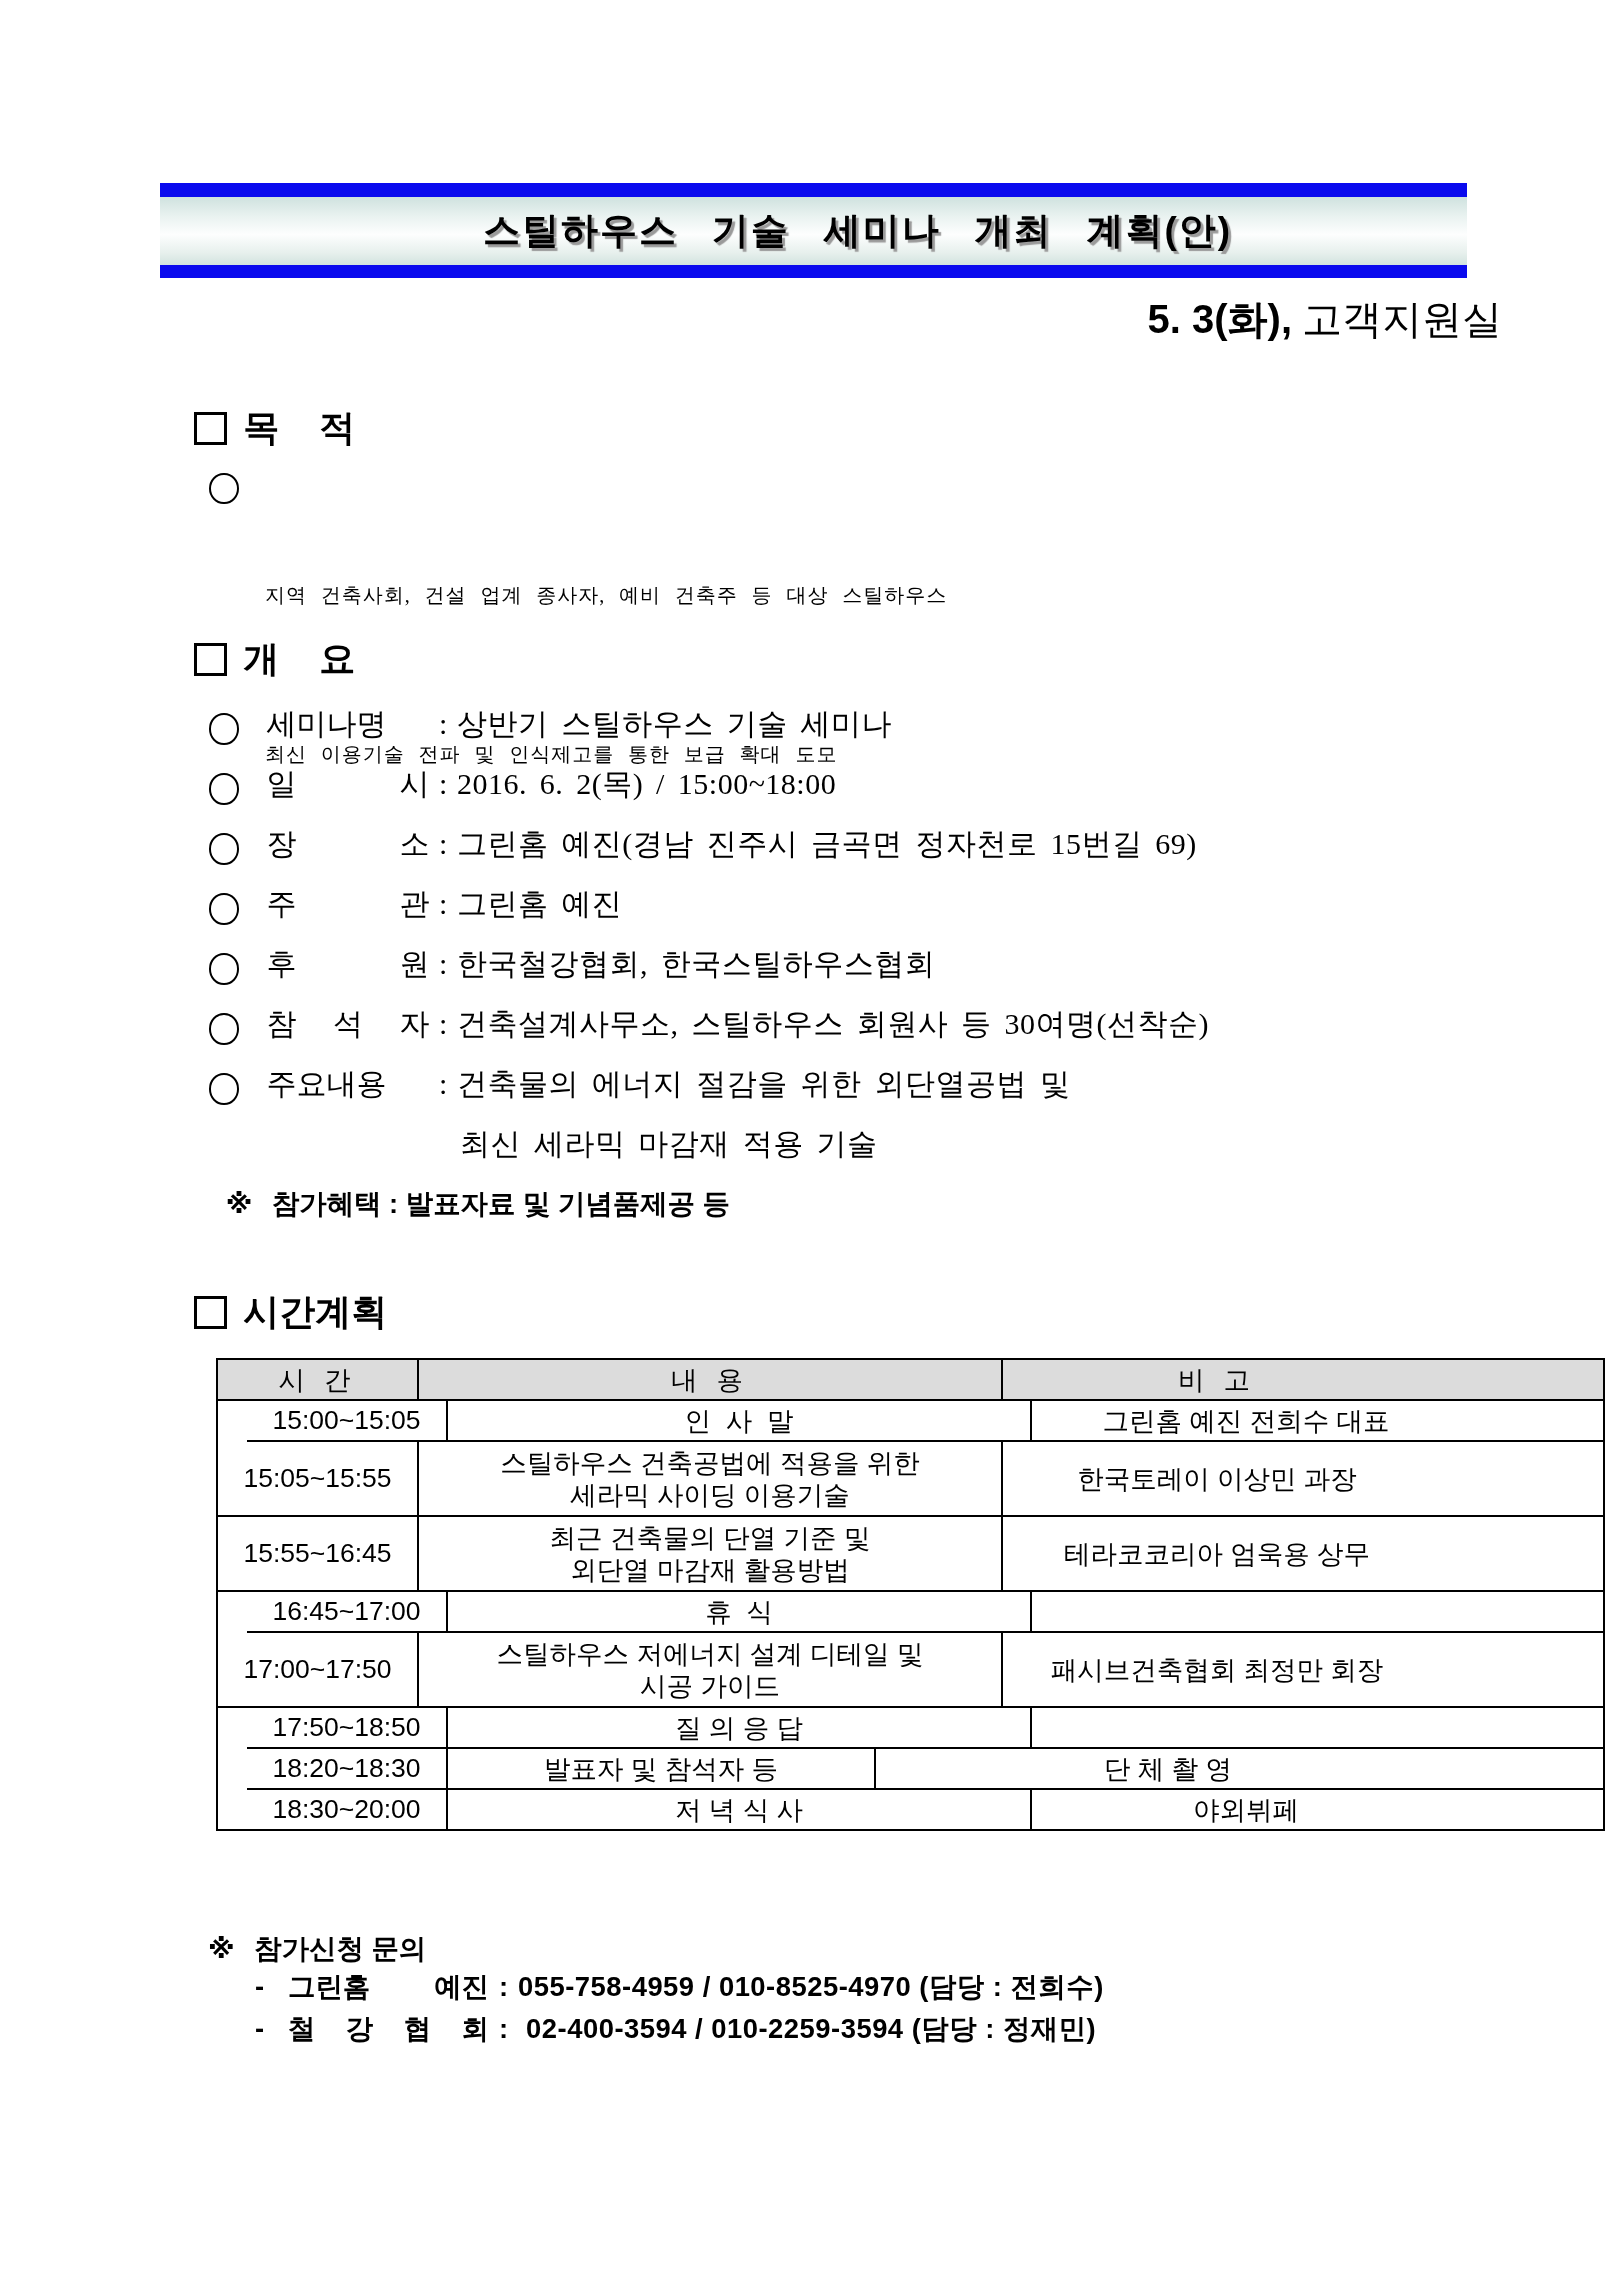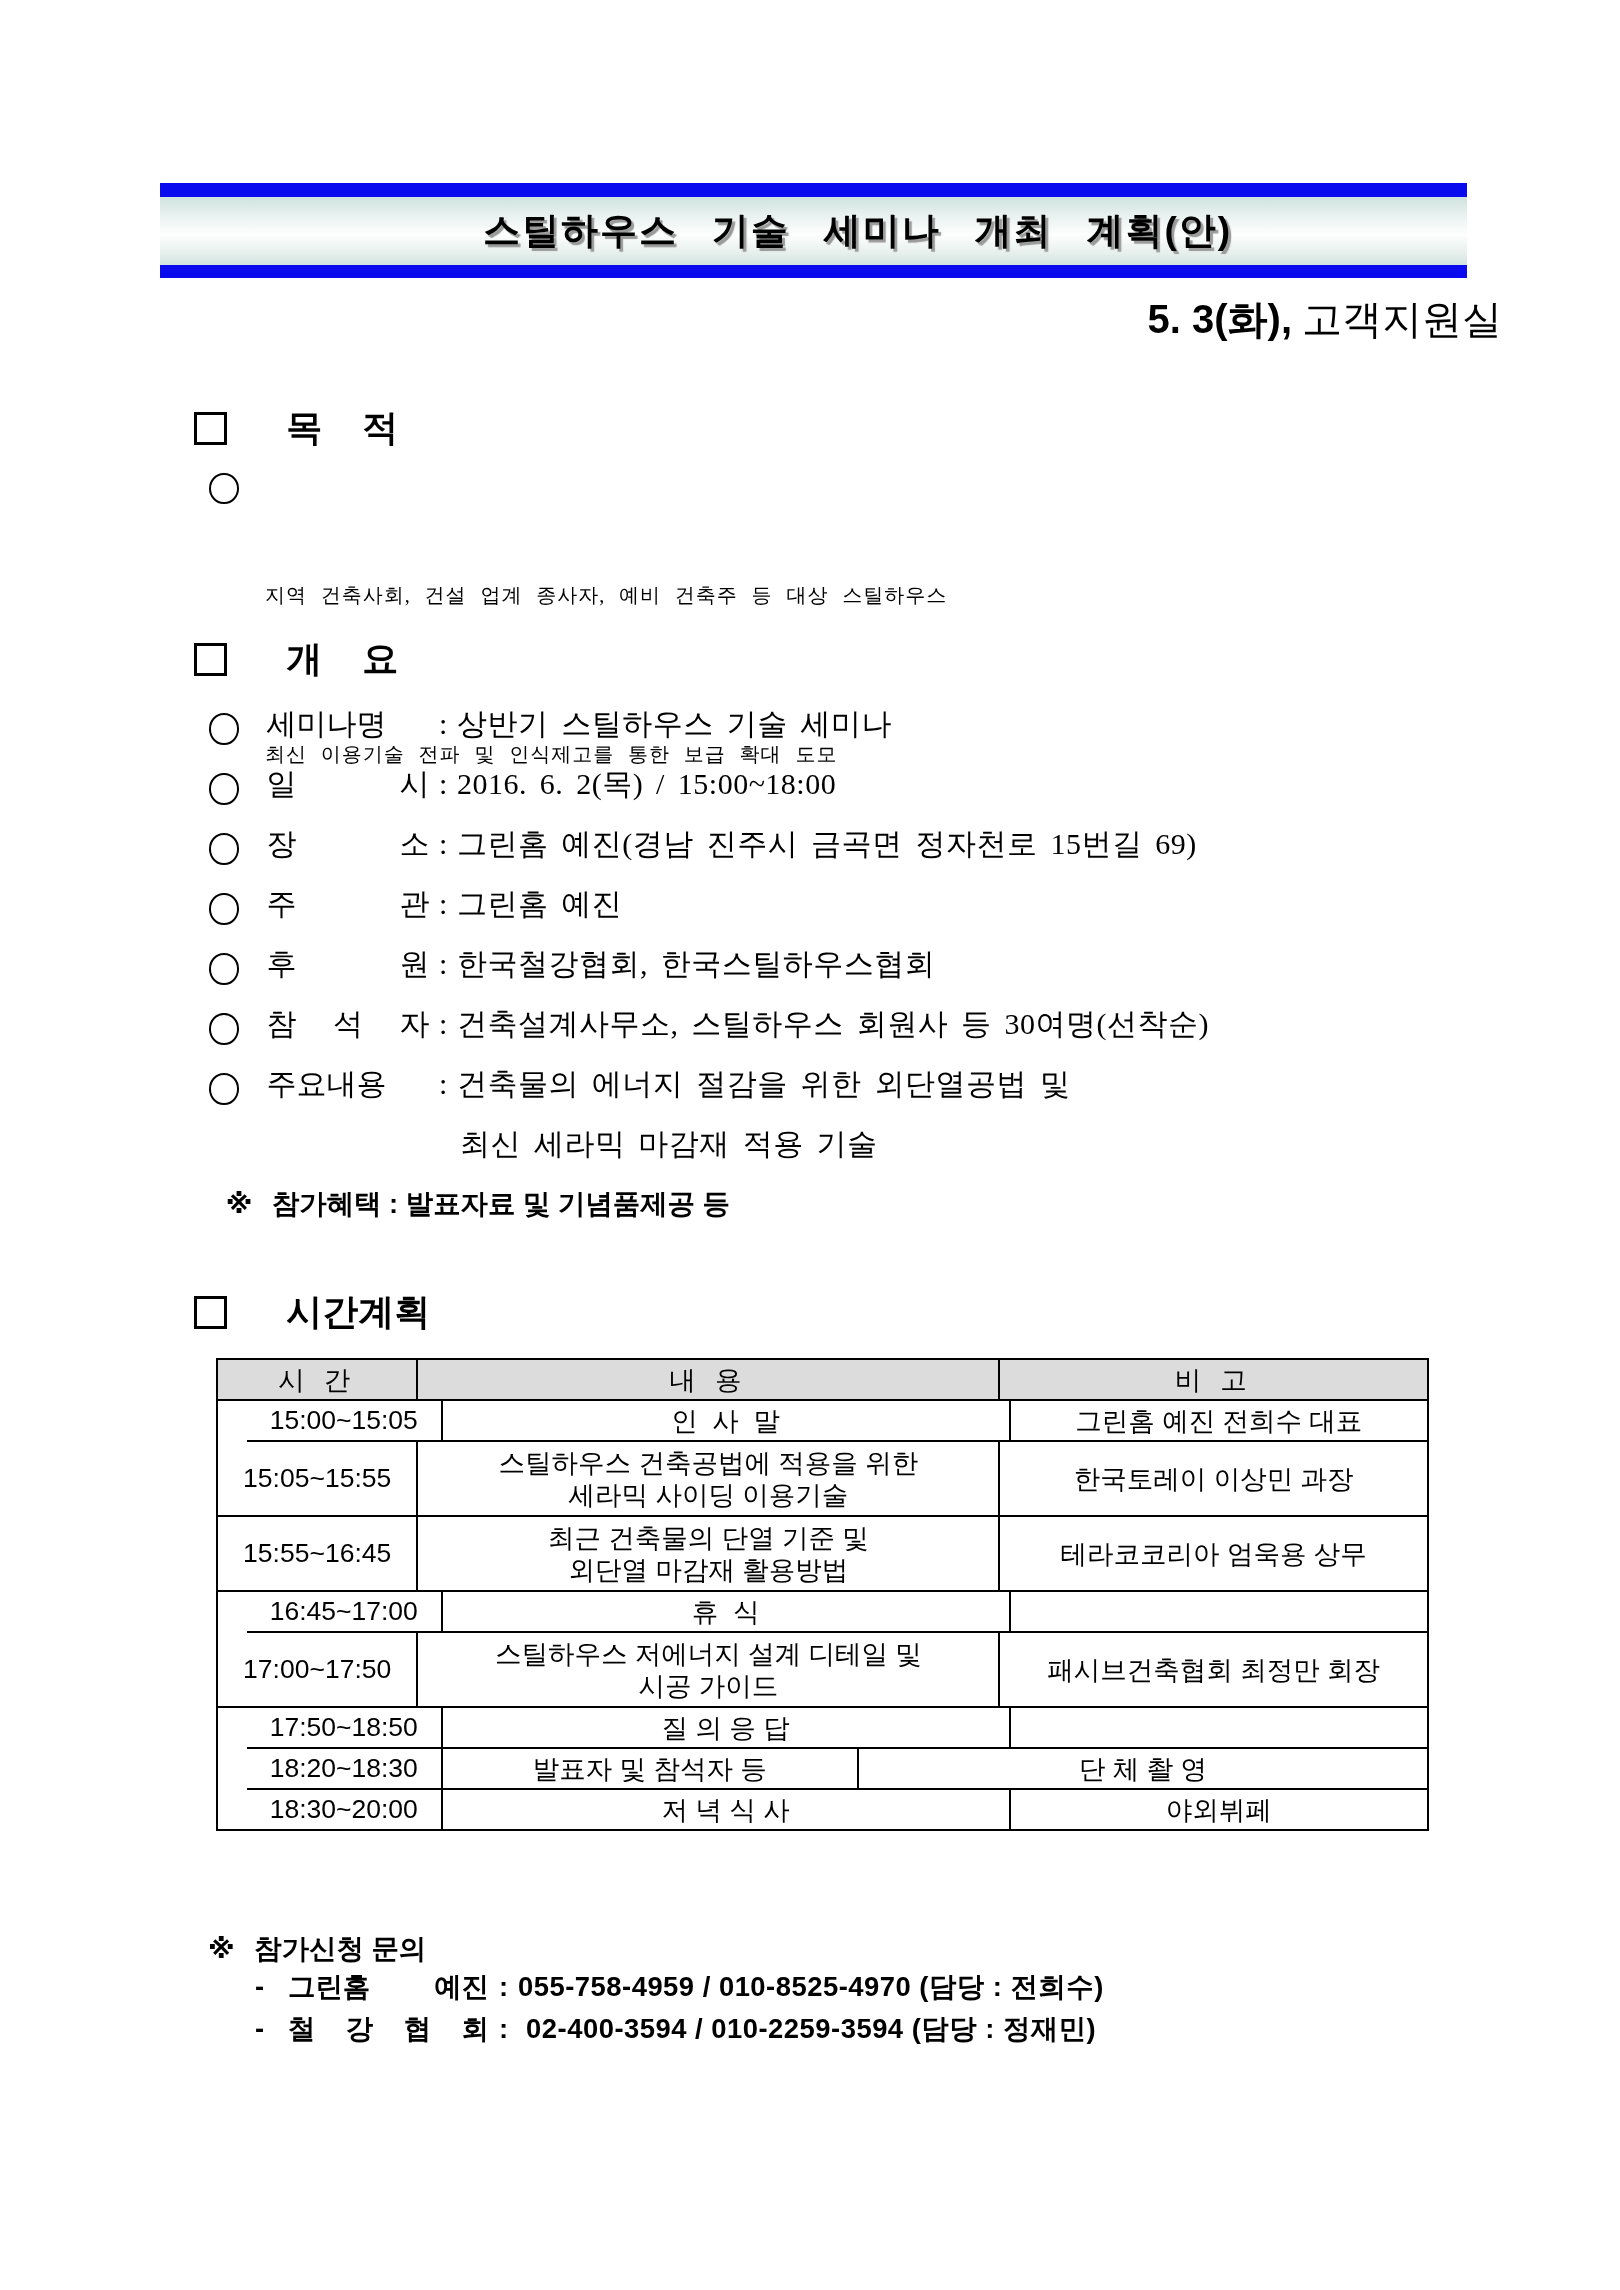--- a/index.html
+++ b/index.html
@@ -32,21 +32,21 @@
     position:absolute;top:292px;right:118px;
     font-size:40px;white-space:pre;
   }
   .date-line .d1{font-family:"Liberation Sans","DejaVu Sans",sans-serif;font-weight:bold;}
   .date-line .d2{font-family:"Liberation Serif","DejaVu Serif",serif;}
 
   
   .sec-head{
     position:absolute;left:194px;display:flex;align-items:center;
     font-family:"Liberation Sans","DejaVu Sans",sans-serif;
-    font-weight:bold;font-size:36px;white-space:pre;gap:43px;
+    font-weight:bold;font-size:36px;white-space:pre;
   }
   .sq{
     display:inline-block;width:26.5px;height:26.5px;
     border:3.9px solid #000;margin-right:16.7px;flex:0 0 auto;
   }
 
   
   .bullet-circle{
     display:inline-block;width:25.5px;height:27.4px;
     border:2.9px solid #000;border-radius:50%;
@@ -69,21 +69,21 @@
   .ov-wrap-row .ov-value{margin-left:251px;}
   .note-row{
     height:60px;display:flex;align-items:center;margin-left:16.7px;
     font-family:"Liberation Sans","DejaVu Sans",sans-serif;
     font-weight:bold;font-size:27.4px;
   }
   .note-row .marker{margin-right:19.6px;}
 
   
   .tbl{
-    position:absolute;left:216px;top:1358px;width:1213px;
+    position:absolute;left:216px;top:1358px;width:1389px;
     border:2.9px solid #000;box-sizing:border-box;
     font-family:"Liberation Sans","DejaVu Sans",sans-serif;
     font-size:26.5px;
   }
   .tr{display:flex;border-bottom:2px solid #000;}
   .tr:last-child{border-bottom:none;}
   .td{
     display:flex;flex-direction:column;align-items:center;justify-content:center;
     box-sizing:border-box;border-right:2px solid #000;white-space:pre;
   }

